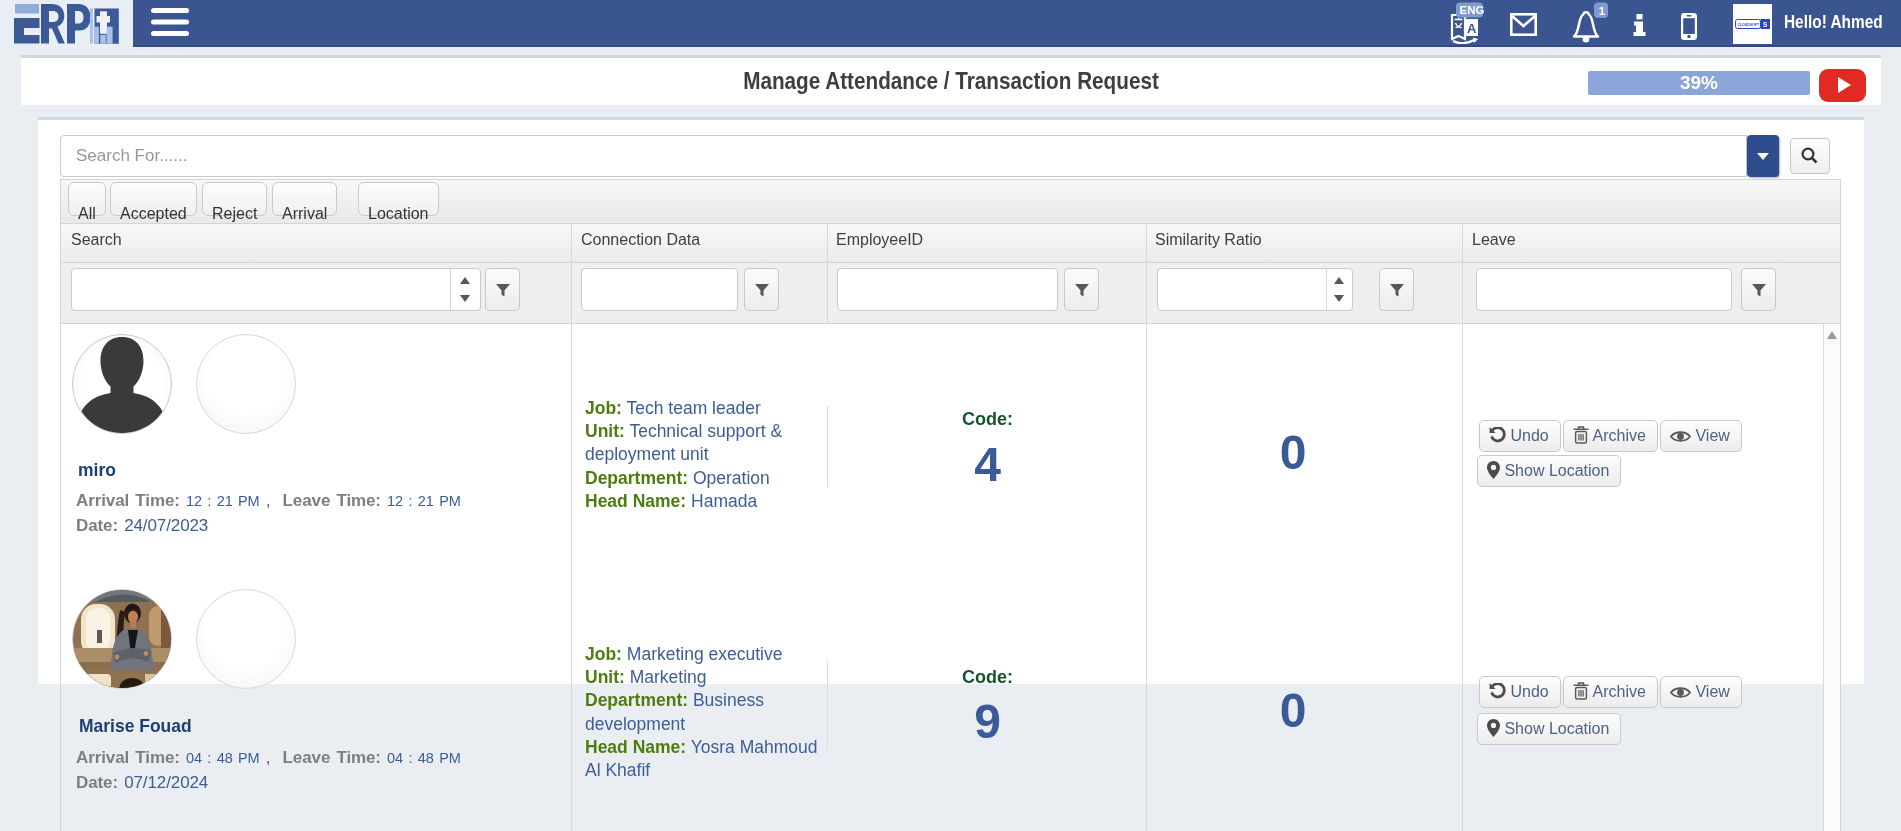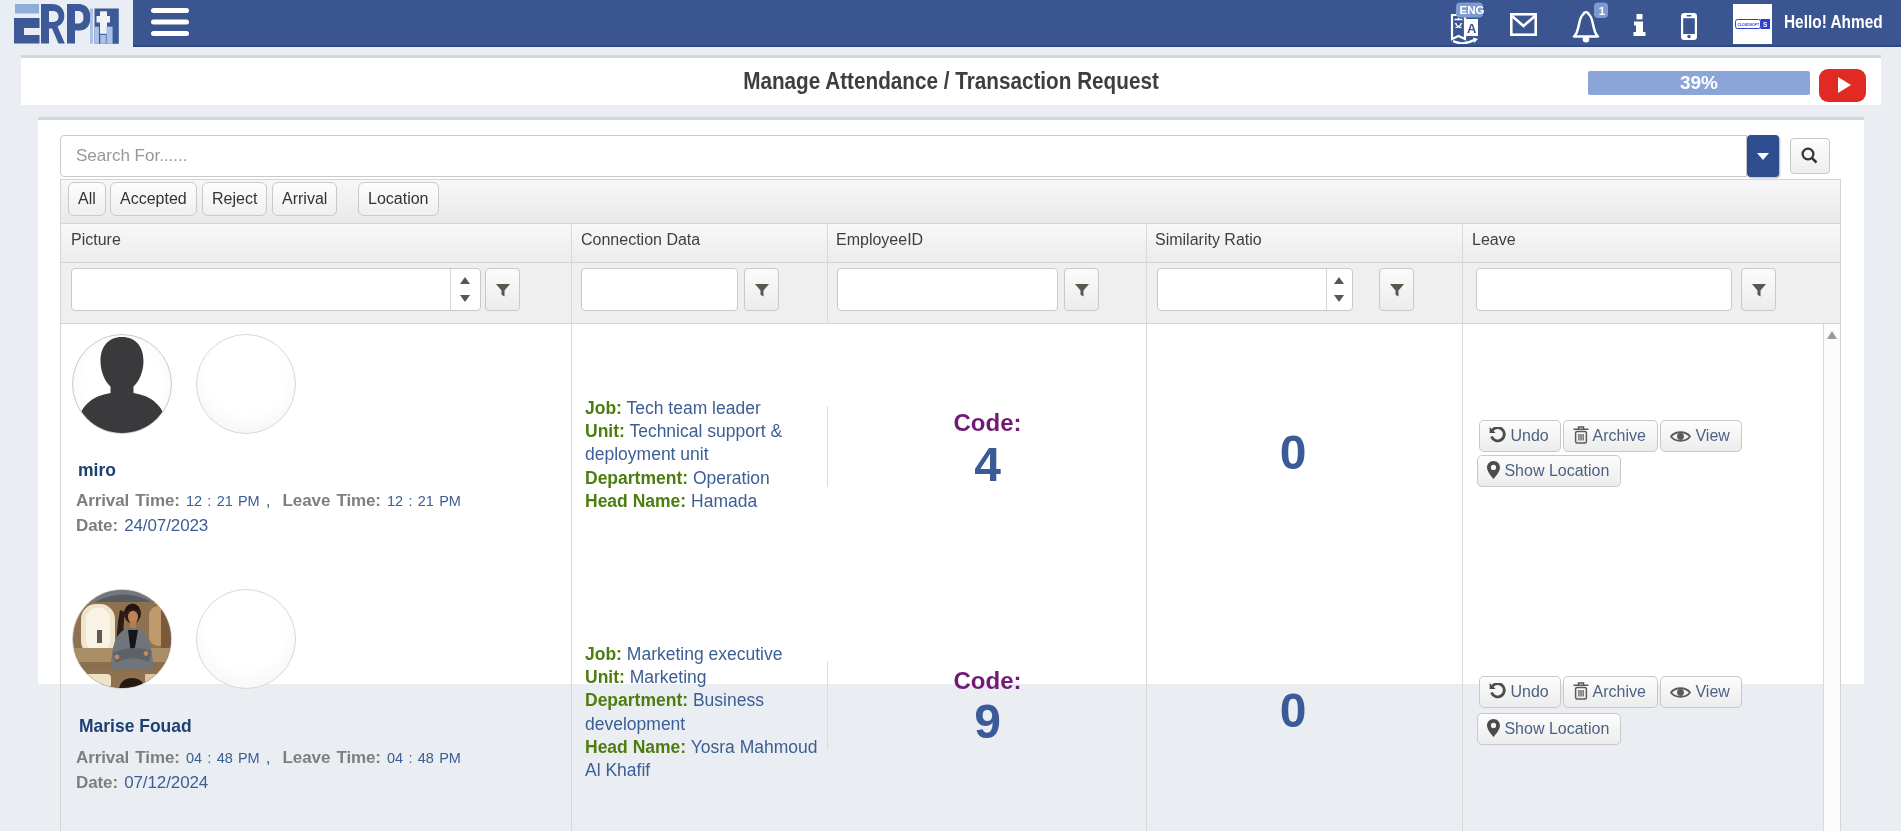--- a/index.html
+++ b/index.html
@@ -25,21 +25,21 @@
 
 #search { position:absolute; left:22px; top:15px; width:1687px; height:42px; border:1px solid #c9c9c9; border-radius:4px 0 0 4px; font-size:17px; color:#999; padding-left:15px; font-family:"Liberation Sans",sans-serif; outline:none; }
 #search::placeholder { color:#979797; }
 #ddbtn { position:absolute; left:1709px; top:15px; width:32px; height:42px; background:#2e4d8e; border-radius:4px; box-shadow:1px 1px 2px rgba(0,0,0,.3); }
 #ddbtn:after { content:""; position:absolute; left:10px; top:18px; border-top:7px solid #fff; border-left:6px solid transparent; border-right:6px solid transparent; }
 #searchbtn { position:absolute; left:1752px; top:18px; width:40px; height:36px; background:linear-gradient(#fdfdfd,#eee); border:1px solid #c6c6c6; border-radius:4px; }
 
 
 #grid { position:absolute; left:22px; top:59px; width:1781px; height:655px; border:1px solid #d4d4d4; }
 #toolbar { position:absolute; left:0; top:0; width:1779px; height:44px; background:linear-gradient(#f7f7f7,#e9e9e9); border-bottom:1px solid #d4d4d4; }
-.tbtn { position:absolute; top:2px; height:34px; background:linear-gradient(#fdfdfd,#efefef); border:1px solid #c9c9c9; border-radius:6px; font-size:16px; color:#333; text-align:center; line-height:32px; padding:0 9px; }
+.tbtn { position:absolute; top:2px; height:34px; background:linear-gradient(#fdfdfd,#efefef); border:1px solid #c9c9c9; border-radius:6px; font-size:16px; color:#333; text-align:center; line-height:32px; padding:15px 9px; }
 #hdrrow { position:absolute; left:0; top:44px; width:1779px; height:39px; background:linear-gradient(#f8f8f8,#ececec); border-bottom:1px solid #d4d4d4; }
 .hcell { position:absolute; top:7px; font-size:16px; color:#404040; }
 #fltrow { position:absolute; left:0; top:83px; width:1779px; height:61px; background:#efefef; border-bottom:1px solid #d4d4d4; }
 .finp { position:absolute; top:5px; height:43px; background:#fff; border:1px solid #c9c9c9; border-radius:4px; }
 .fbtn { position:absolute; top:5px; width:35px; height:43px; background:linear-gradient(#fbfbfb,#ececec); border:1px solid #c9c9c9; border-radius:4px; }
 .fbtn svg { position:absolute; left:10px; top:15px; }
 .spin { position:absolute; right:0; top:0; width:30px; height:41px; border-left:1px solid #d6d6d6; }
 .spin i.up { position:absolute; left:9px; top:8px; border-bottom:7px solid #5d564d; border-left:5.5px solid transparent; border-right:5.5px solid transparent; }
 .spin i.dn { position:absolute; left:9px; bottom:8px; border-top:7px solid #5d564d; border-left:5.5px solid transparent; border-right:5.5px solid transparent; }
 
@@ -50,21 +50,21 @@
 #sbar { position:absolute; left:1762px; top:144px; width:17px; height:510px; background:#fcfcfc; border-left:1px solid #d9d9d9; }
 #sbar .arrow { position:absolute; left:3px; top:7px; border-bottom:8px solid #9a9a9a; border-left:5.5px solid transparent; border-right:5.5px solid transparent; }
 
 
 .bname { position:absolute; font-size:19px; font-weight:bold; color:#1d4073; transform:scaleX(.92); transform-origin:0 0; }
 .bline { position:absolute; font-size:17px; letter-spacing:-0.1px; word-spacing:1.5px; color:#3c5e94; white-space:nowrap; }
 .bline b { color:#7e7e7e; }
 .tv { font-size:14.5px; }
 .jobblock { position:absolute; font-size:17.5px; color:#3c5e94; line-height:23.2px; }
 .jobblock b { color:#4d7c0f; }
-.codelbl { position:absolute; font-size:24px; font-weight:bold; color:#701a75; text-align:center; }
+.codelbl { position:absolute; font-size:18px; font-weight:bold; color:#14532d; text-align:center; }
 .bignum { position:absolute; font-size:48px; font-weight:bold; color:#3a5b97; text-align:center; line-height:48px; }
 .avatar { position:absolute; width:100px; height:100px; border-radius:50%; }
 
 
 .abtn { position:absolute; height:32px; background:linear-gradient(#fdfdfd,#ececec); border:1px solid #c8c8c8; border-radius:5px; color:#4d6282; font-size:16px; line-height:30px; white-space:nowrap; padding:0 11px 0 9px; }
 .abtn svg { vertical-align:-3px; }
 </style>
 </head>
 <body>
 <div id="page">
@@ -157,21 +157,21 @@
 
       <div id="toolbar">
         <div class="tbtn" style="left:7px">All</div>
         <div class="tbtn" style="left:49px">Accepted</div>
         <div class="tbtn" style="left:141px">Reject</div>
         <div class="tbtn" style="left:211px">Arrival</div>
         <div class="tbtn" style="left:297px">Location</div>
       </div>
 
       <div id="hdrrow">
-        <div class="hcell" style="left:10px">Picture</div>
+        <div class="hcell" style="left:10px">Search</div>
         <div class="hcell" style="left:520px">Connection Data</div>
         <div class="hcell" style="left:775px">EmployeeID</div>
         <div class="hcell" style="left:1094px">Similarity Ratio</div>
         <div class="hcell" style="left:1411px">Leave</div>
       </div>
 
       <div id="fltrow">
         <div class="finp" style="left:10px;width:410px">
             <div class="spin">
               <i class="up"></i>

